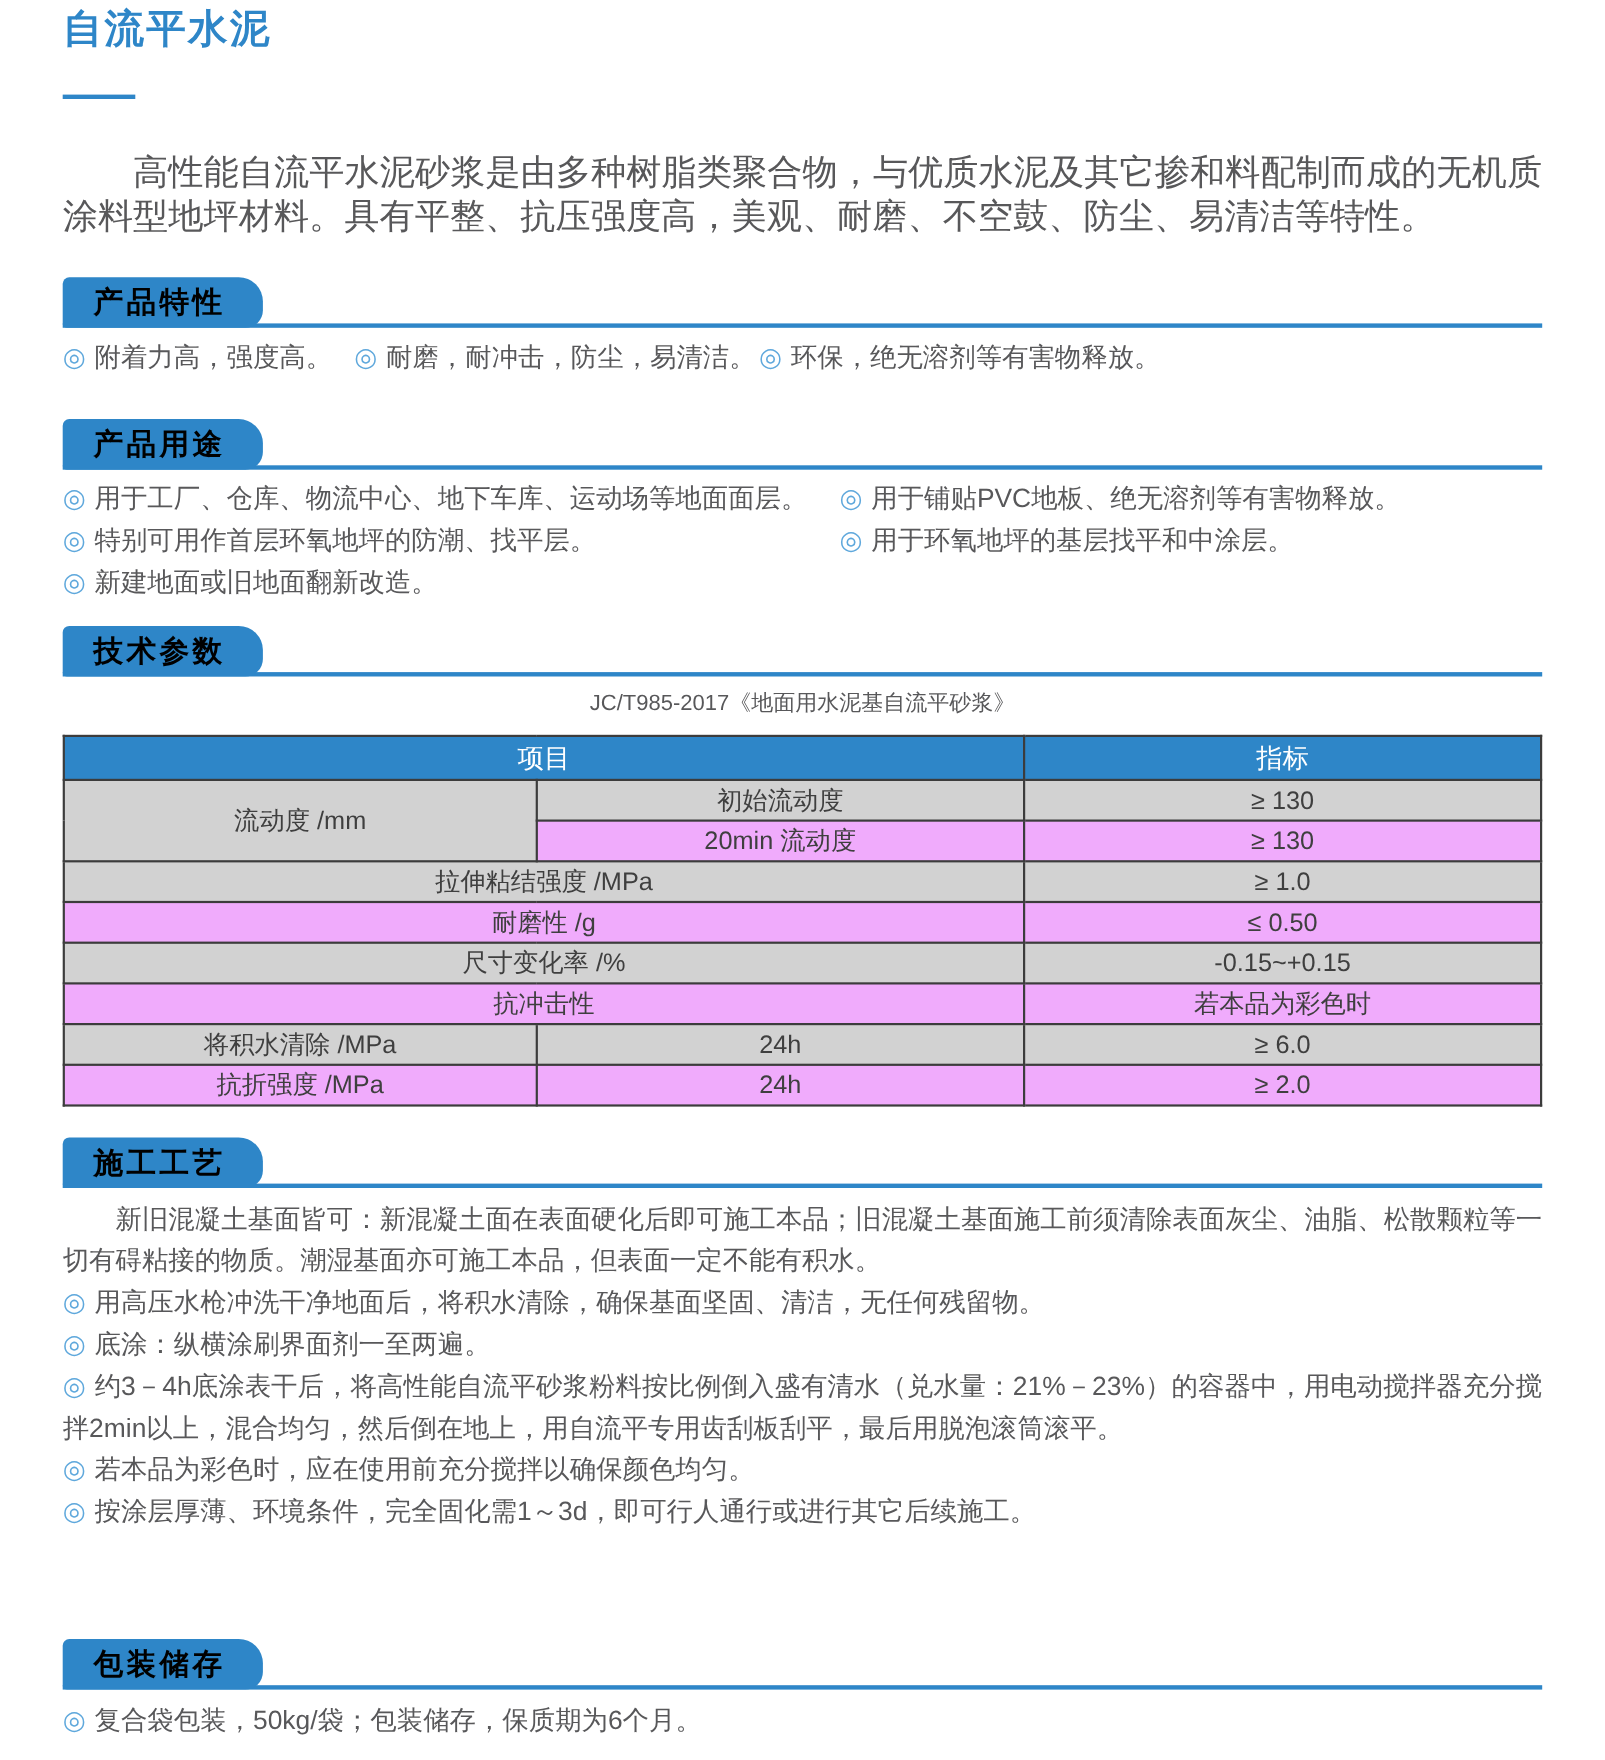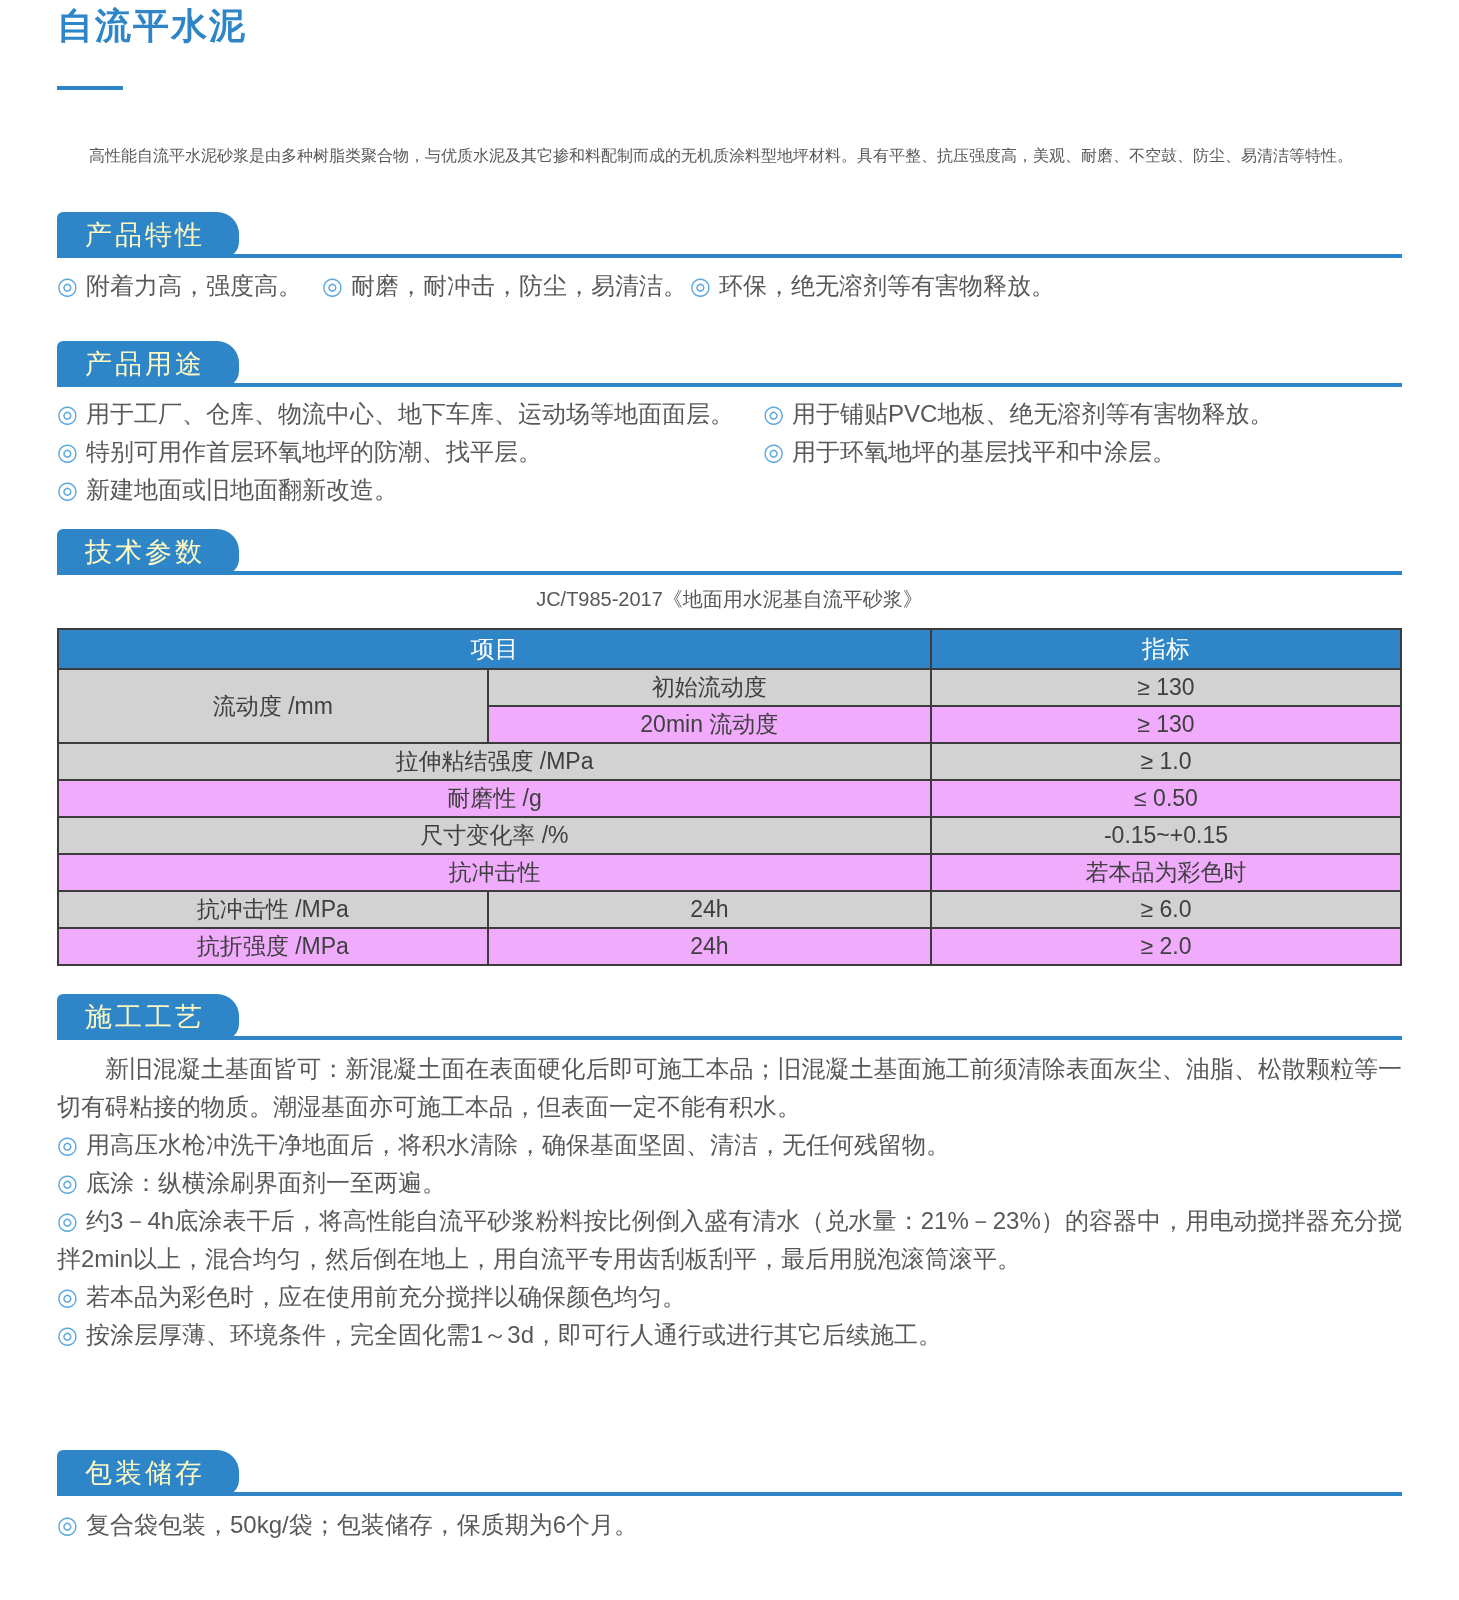--- a/index.html
+++ b/index.html
@@ -20,28 +20,28 @@
   }
   .page-title{
     margin-top:6px;
     font-size:36px;line-height:40px;font-weight:bold;
     color:var(--accent);letter-spacing:2px;
   }
   .title-underline{
     margin-top:40px;width:66px;height:4px;background:var(--accent);
   }
   .intro{
-    margin-top:46px;font-size:16px;line-height:40px;
+    margin-top:46px;font-size:32px;line-height:40px;
     text-indent:2em;text-align:justify;
   }
   .section{margin-top:36px;}
   .sec-head{border-bottom:4px solid var(--accent);}
   .sec-tab{
-    display:inline-block;background:var(--accent);color:#fef9c3;
-    font-size:27px;font-weight:normal;letter-spacing:3px;
+    display:inline-block;background:var(--accent);color:#000000;
+    font-size:27px;font-weight:bold;letter-spacing:3px;
     line-height:46px;padding:0 34px 0 28px;margin-bottom:-4px;
     border-radius:6px 22px 16px 4px;
   }
   .bullet-line{font-size:24px;line-height:38px;text-align:justify;}
   .bullet{color:var(--bullet);margin-right:8px;font-size:24px;}
   .features-row{display:flex;margin-top:9px;line-height:34px;}
   .features-row .feature-item{text-align:left;}
   .features-row .feature-item:nth-child(1){width:265px;}
   .features-row .feature-item:nth-child(2){width:368px;}
   .uses-cols{display:flex;margin-top:8px;}
@@ -146,21 +146,21 @@
       </tr>
       <tr class="gray">
         <td colspan="2">尺寸变化率 /%</td>
         <td>-0.15~+0.15</td>
       </tr>
       <tr class="white">
         <td colspan="2">抗冲击性</td>
         <td>若本品为彩色时</td>
       </tr>
       <tr class="gray">
-        <td>抗冲击性 /MPa</td>
+        <td>将积水清除 /MPa</td>
         <td>24h</td>
         <td>≥ 6.0</td>
       </tr>
       <tr class="white">
         <td>抗折强度 /MPa</td>
         <td>24h</td>
         <td>≥ 2.0</td>
       </tr>
     </tbody>
   </table>

